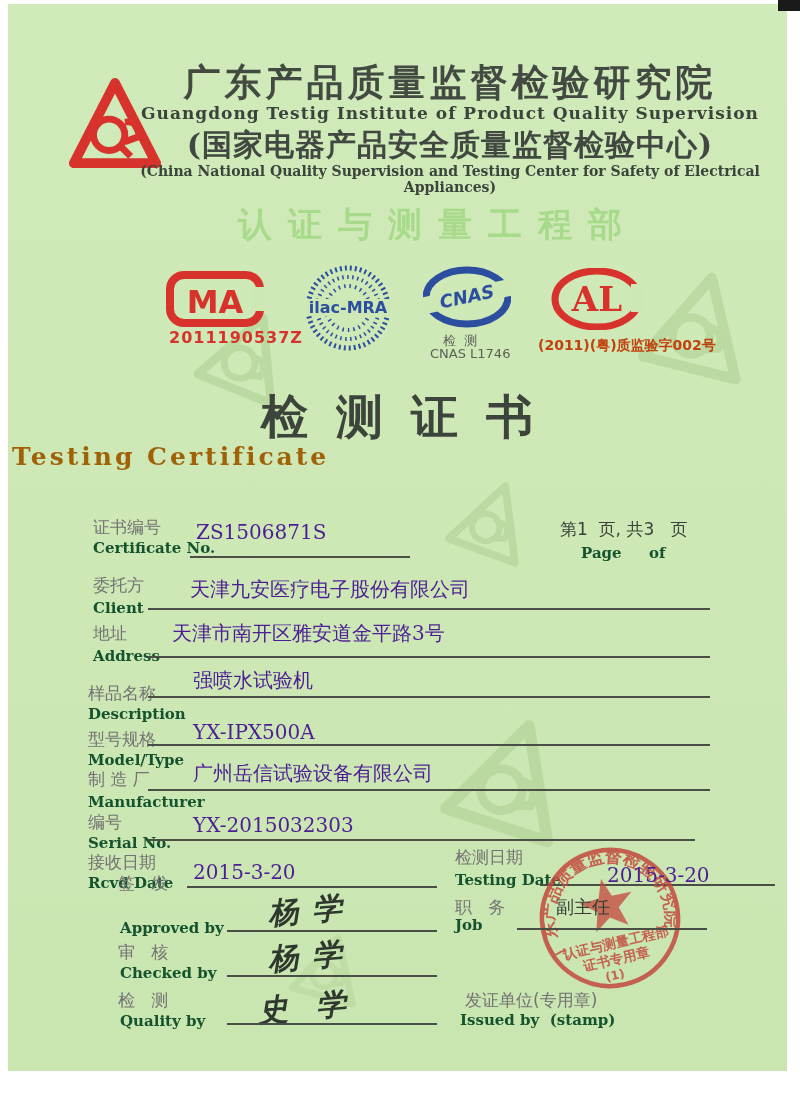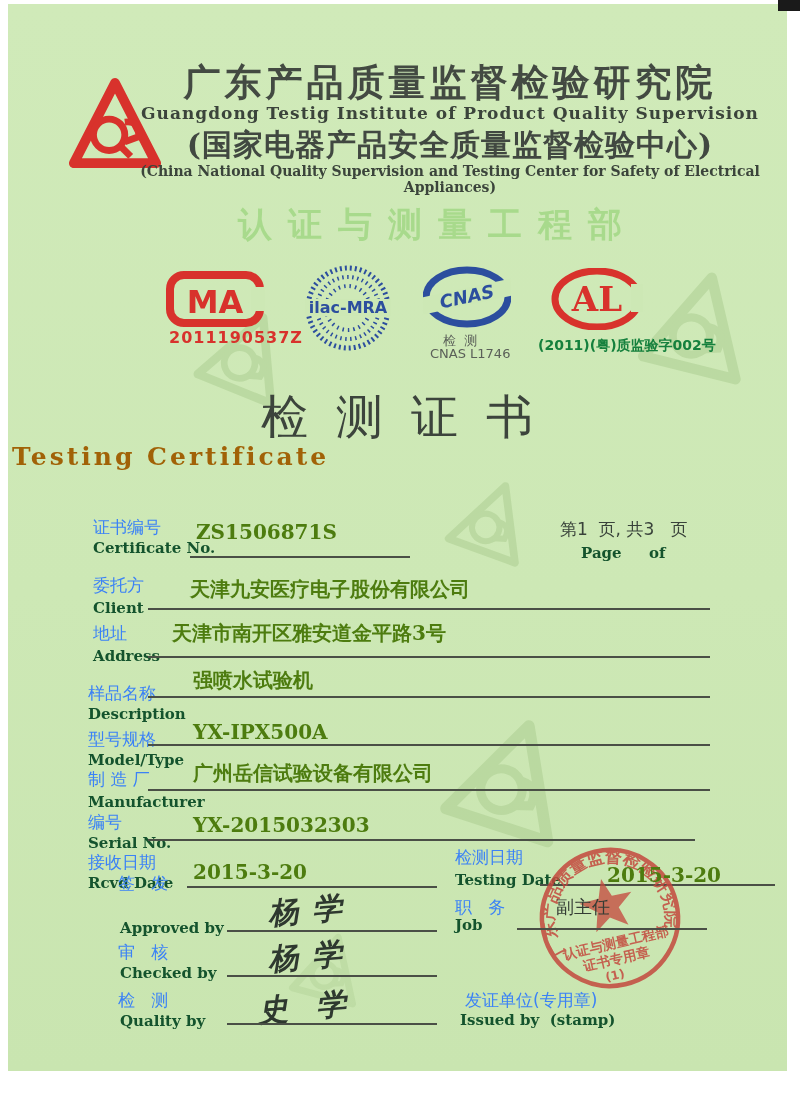--- a/index.html
+++ b/index.html
@@ -2,36 +2,36 @@
 <html><head>
 <meta charset="utf-8">
 <style>
   html,body{margin:0;padding:0;}
   body{width:800px;height:1100px;position:relative;background:#ffffff;overflow:hidden;
        font-family:"DejaVu Sans",sans-serif;}
   .abs{position:absolute;}
   .paper{left:8px;top:4px;width:779px;height:1067px;
          background:linear-gradient(180deg,#d0eab9 0%,#cde8b5 55%,#c9e5b0 100%);}
   .corner{left:778px;top:0;width:22px;height:11px;background:#1a1a1a;}
-  .zh{font-size:17px;color:#3b82f6;white-space:pre;line-height:1.1;}
+  .zh{font-size:17px;color:#737373;white-space:pre;line-height:1.1;}
   .en{font-family:"DejaVu Serif",serif;font-weight:bold;font-size:15px;color:#14532d;white-space:pre;line-height:1.1;}
-  .val{font-family:"DejaVu Serif",serif;font-weight:bold;font-size:20px;color:#4d7c0f;white-space:pre;line-height:1.1;}
+  .val{font-family:"DejaVu Serif",serif;font-weight:normal;font-size:20px;color:#4c1d95;white-space:pre;line-height:1.1;}
   .rule{height:2px;background:#4a4f46;}
   .hdr-zh{left:140px;top:58px;width:620px;text-align:center;font-family:"DejaVu Serif",serif;
           font-size:37px;font-weight:600;letter-spacing:4px;color:#434a42;}
   .hdr-en{left:140px;top:103px;width:620px;text-align:center;font-family:"DejaVu Serif",serif;
           font-size:17px;font-weight:bold;letter-spacing:1px;color:#3b443b;}
   .hdr-zh2{left:140px;top:125px;width:620px;text-align:center;font-family:"DejaVu Serif",serif;
           font-size:30px;font-weight:600;letter-spacing:1px;color:#414841;}
   .hdr-en2{left:140px;top:163px;width:620px;text-align:center;font-family:"DejaVu Serif",serif;
           font-size:14px;font-weight:bold;color:#3b443b;}
   .banner{left:120px;top:202px;width:620px;text-align:center;font-size:34px;font-weight:bold;
           letter-spacing:16px;text-indent:16px;color:#a8da8c;}
   .title-zh{left:0;top:386px;width:794px;text-align:center;font-family:"DejaVu Serif",serif;
-          font-size:47px;letter-spacing:28px;text-indent:28px;color:#3c443c;}
+          font-size:47px;letter-spacing:28px;text-indent:28px;color:#3c443c;font-weight:bold;}
   .title-en{left:12px;top:442px;width:794px;text-align:left;font-family:"DejaVu Serif",serif;
           font-size:25px;font-weight:bold;letter-spacing:3px;color:#a16207;}
   .pginfo{font-size:17px;color:#39423a;white-space:pre;}
   .sig{font-family:"DejaVu Serif",serif;font-style:italic;font-weight:bold;font-size:30px;
        color:#2e382f;letter-spacing:14px;transform:rotate(-5deg);}
   .wm{opacity:.42;}
   .wm path,.wm circle{stroke:#a3c687;fill:none;}
   .caption-gray{font-size:13px;color:#5a5f58;white-space:pre;}
   .red-txt{color:#d8322c;font-weight:bold;white-space:pre;margin-left:6px;}
 </style>
@@ -104,21 +104,21 @@
   </g>
 </svg>
 <div class="abs caption-gray" style="left:443px;top:332px">检  测</div>
 <div class="abs caption-gray" style="left:430px;top:346px">CNAS L1746</div>
 
 <svg class="abs" style="left:551px;top:268px" width="92" height="62" viewBox="0 0 92 62">
   <ellipse cx="46" cy="31" rx="42" ry="28" stroke="#d8322c" stroke-width="7" fill="none"></ellipse>
   <rect x="80" y="16" width="14" height="28" fill="#cde8b5"></rect>
   <text x="46" y="43" text-anchor="middle" font-size="34" font-weight="bold" fill="#d8322c" font-family="DejaVu Serif,serif">AL</text>
 </svg>
-<div class="abs red-txt" style="left:532px;top:337px;font-size:14px;color:#15803d">(2011)(粤)质监验字002号</div>
+<div class="abs red-txt" style="left:532px;top:337px;font-size:14px;color:#c2410c">(2011)(粤)质监验字002号</div>
 
 <div class="abs title-zh">检测证书</div>
 <div class="abs title-en">Testing Certificate</div>
 
 <div class="abs zh" style="left:93px;top:518px">证书编号</div>
 <div class="abs en" style="left:93px;top:540px">Certificate No.</div>
 <div class="abs val" style="left:196px;top:521px">ZS1506871S</div>
 <div class="abs rule" style="left:190px;top:556px;width:220px"></div>
 <div class="abs pginfo" style="left:560px;top:518px">第1  页, 共3   页</div>
 <div class="abs en" style="left:581px;top:545px">Page</div>

